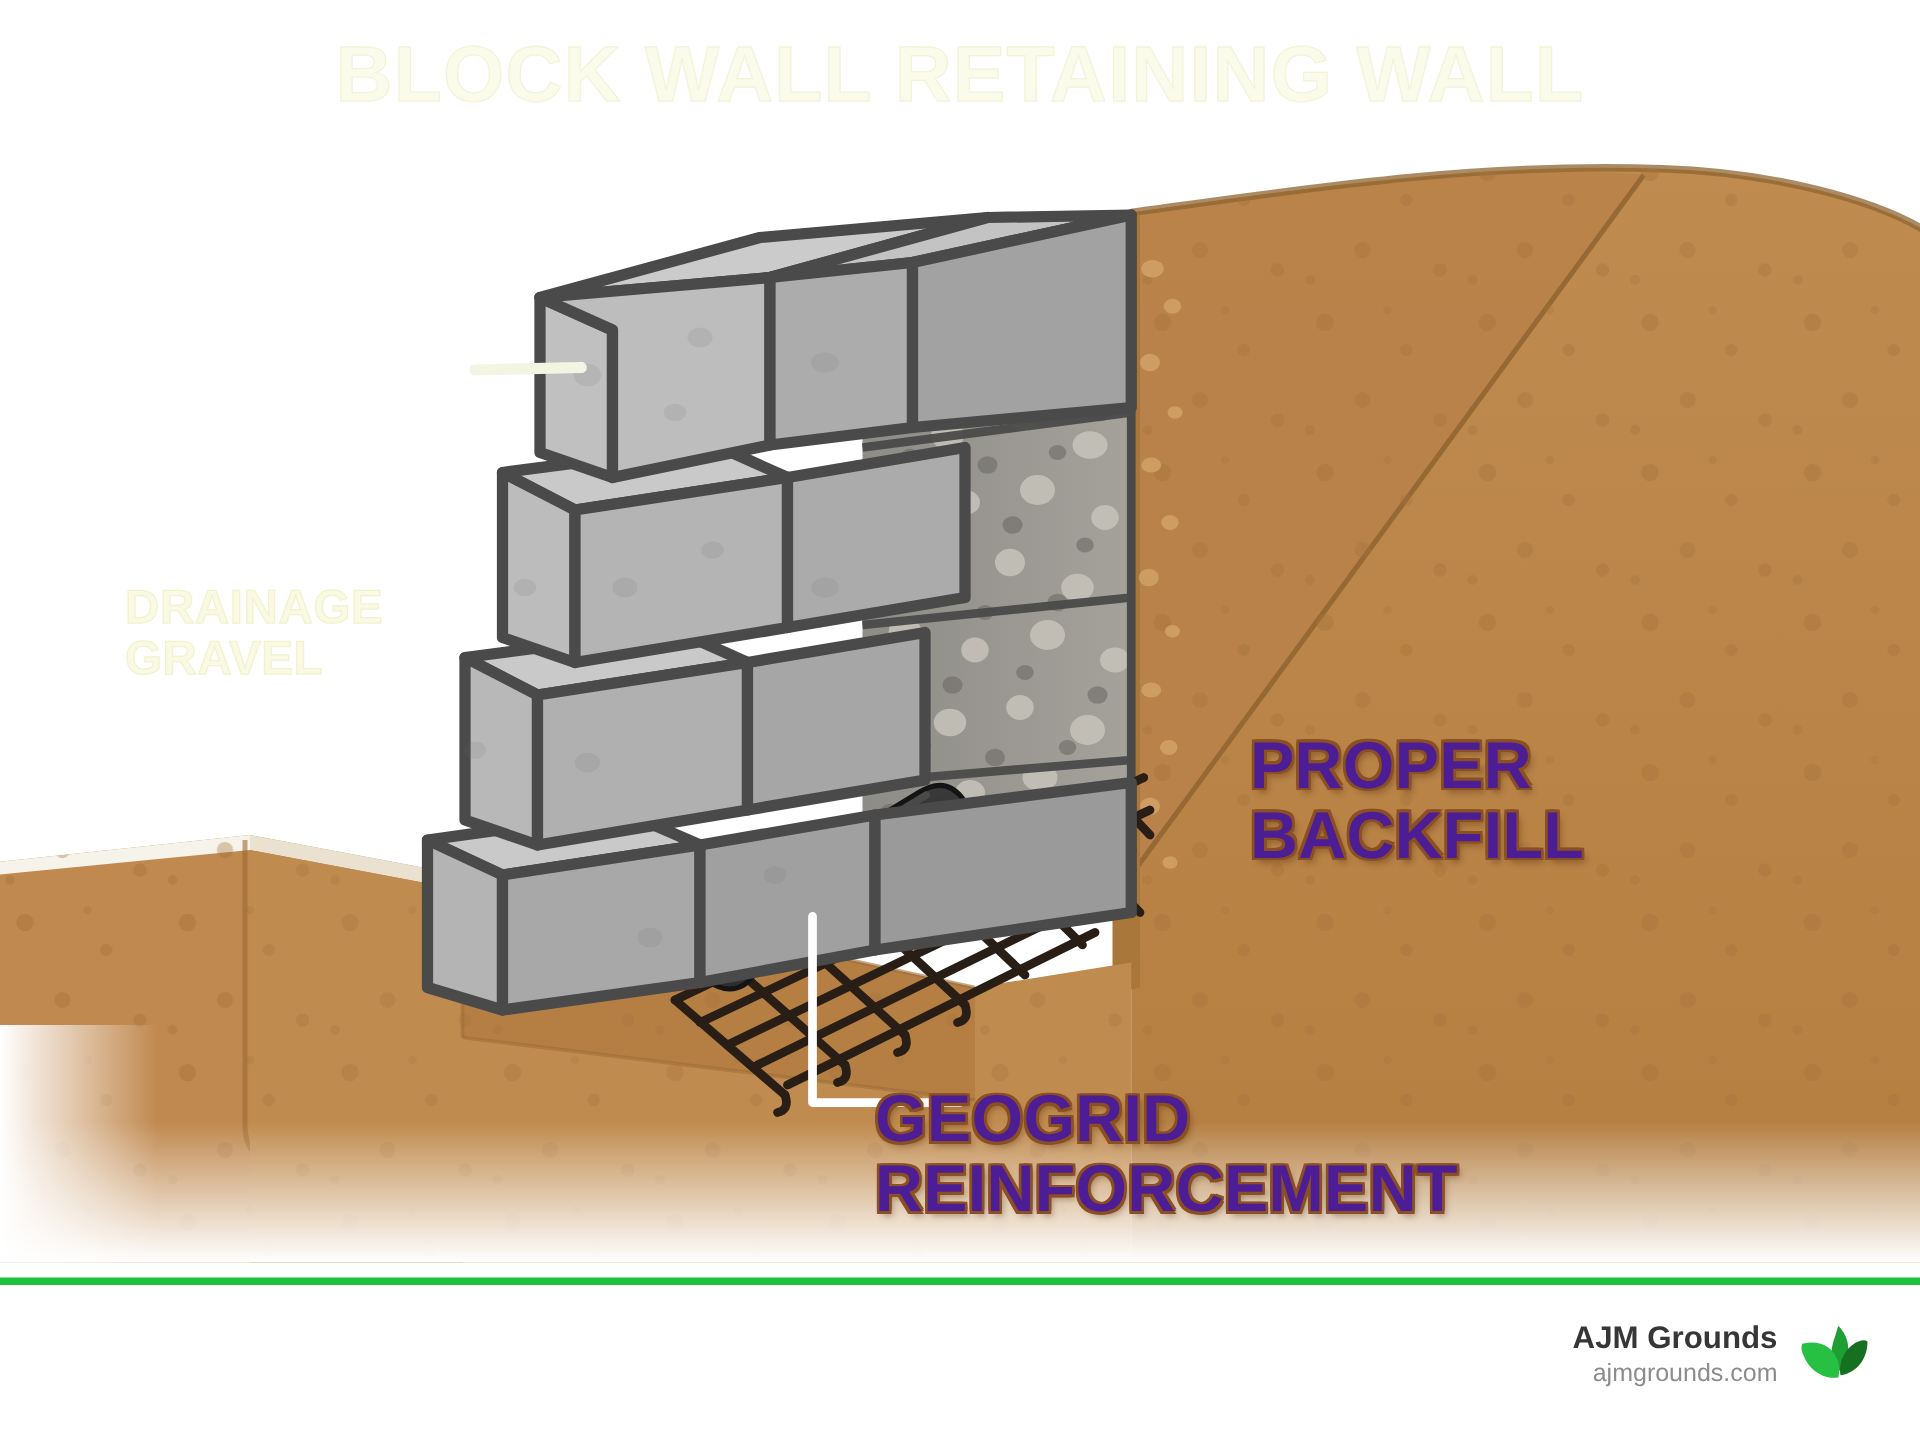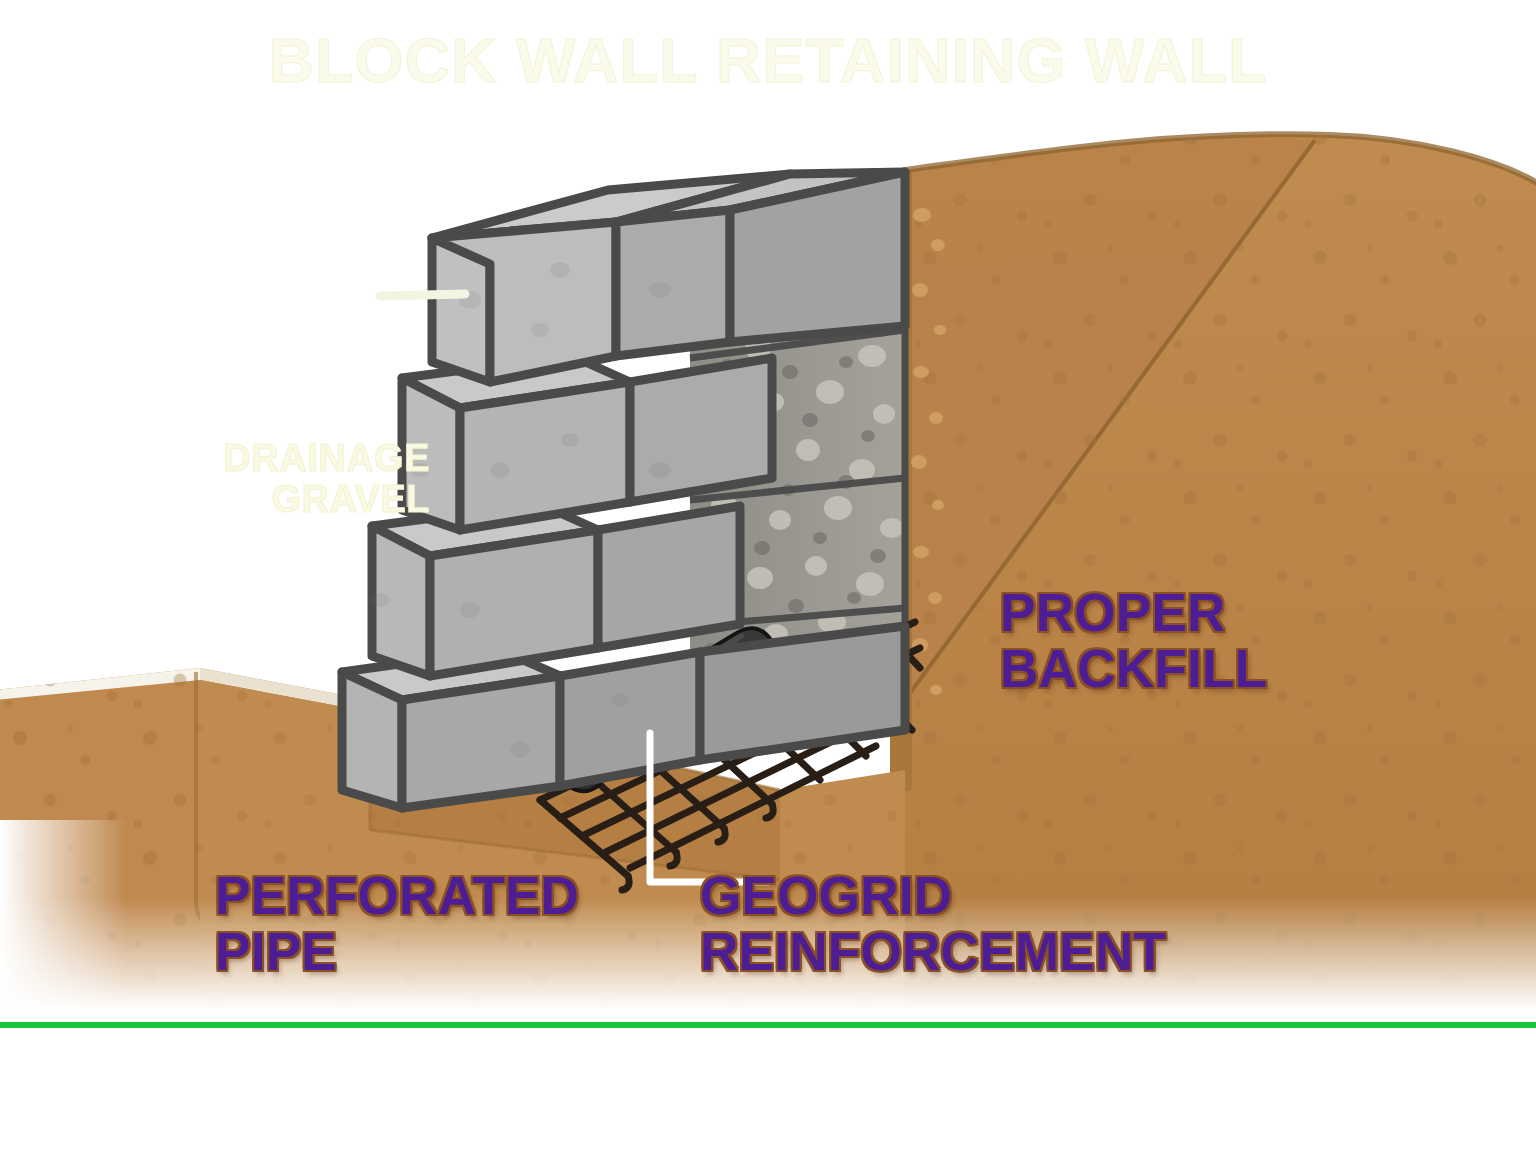--- a/index.html
+++ b/index.html
@@ -24,21 +24,21 @@
   
   .faint-label{
     position:absolute;
     font-weight:bold;font-size:38px;line-height:1.08;
     color:#fafae4;
     -webkit-text-stroke:1px #f2f2cf;
     text-align:center;letter-spacing:.5px;
     white-space:pre-line;
   }
   #lbl-block{left:110px;top:258px;width:330px;text-align:center;}
-  #lbl-gravel{left:100px;top:438px;width:330px;text-align:right;}
+  #lbl-gravel{left:100px;top:466px;width:330px;text-align:left;}
 
   
   .white-label{
     position:absolute;
     font-weight:bold;font-size:53px;line-height:1.05;
     color:#4c1d95;
     text-align:left;white-space:pre-line;letter-spacing:.3px;
     text-shadow:
       -2px -2px 0 #8a4f22, 2px -2px 0 #8a4f22,
       -2px  2px 0 #8a4f22, 2px  2px 0 #8a4f22,
@@ -346,20 +346,31 @@
     </svg>
   </div>
 
   <div class="title">BLOCK WALL RETAINING WALL</div>
 
   <div class="faint-label" id="lbl-gravel">DRAINAGE
 GRAVEL</div>
 
   <div class="white-label" id="lbl-backfill">PROPER
 BACKFILL</div>
-  <div class="white-label" id="lbl-pipe">PERFORATED
-PIPE</div>
   <div class="white-label" id="lbl-geogrid">GEOGRID
 REINFORCEMENT</div>
 
   <div class="divider"></div>
+  <div class="footer">
+    <div class="brand-wrap">
+      <div class="brand-text">
+        <div class="brand-name">AJM Grounds</div>
+        <div class="brand-url">ajmgrounds.com</div>
+      </div>
+      <svg class="leaf-logo" viewBox="0 0 64 60">
+        <path d="M36,4 C46,14 48,28 40,40 C36,46 32,48 32,48 C30,40 28,26 33,14 Z" fill="#1f9e33"></path>
+        <path d="M62,18 C62,34 52,46 38,48 C36,40 40,26 50,20 C55,17 59,16 62,18 Z" fill="#15701f"></path>
+        <path d="M4,20 C18,16 32,22 36,36 C38,44 36,50 36,50 C24,52 10,44 5,30 C3,26 3,22 4,20 Z" fill="#27c043"></path>
+      </svg>
+    </div>
+  </div>
 
 </div>
 
 </body></html>

